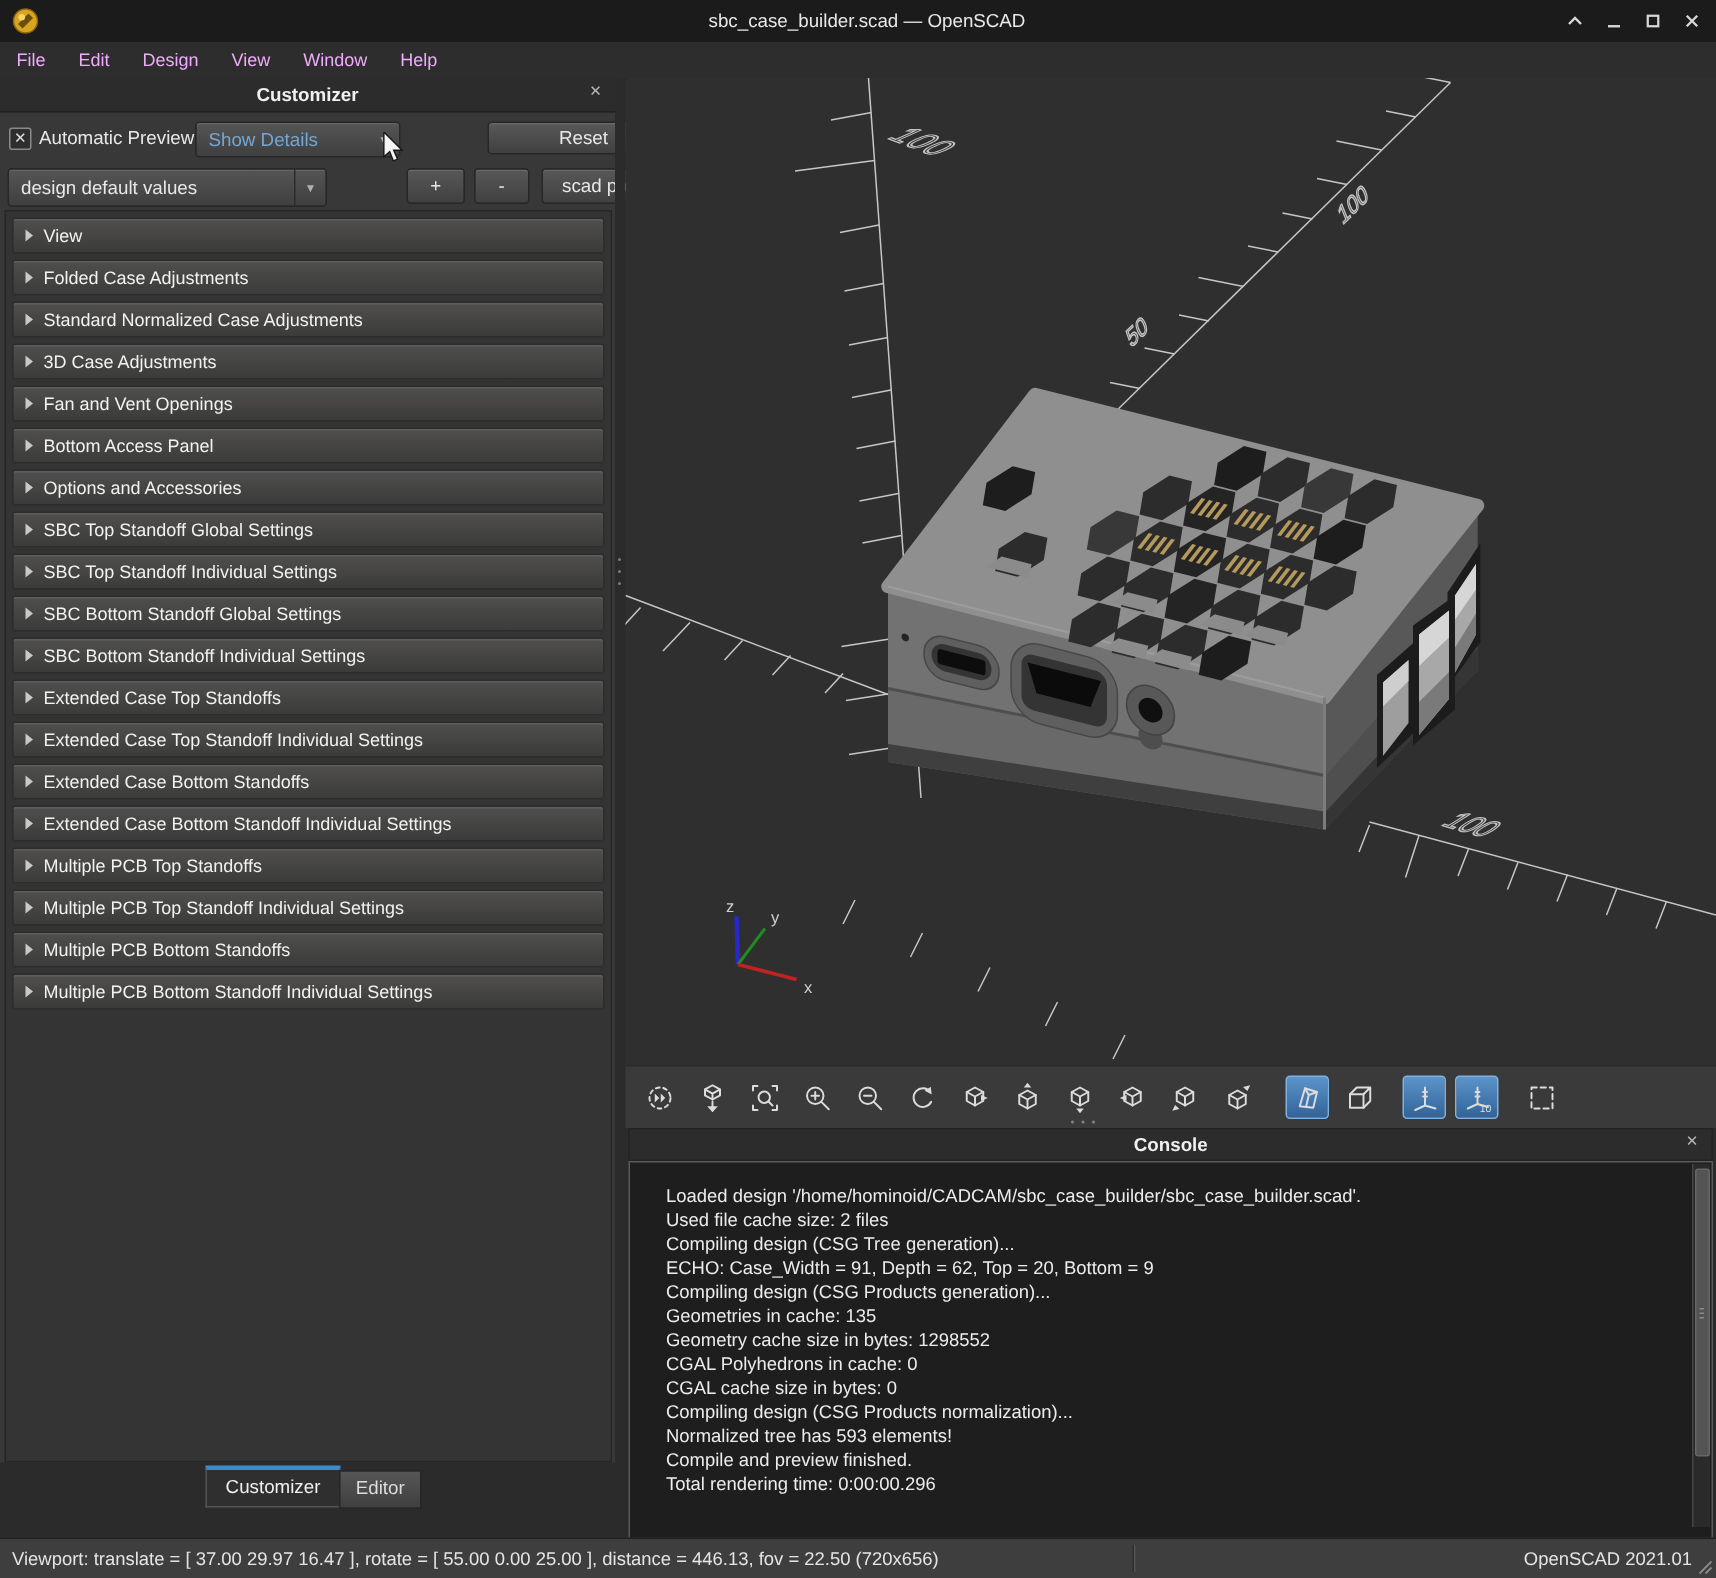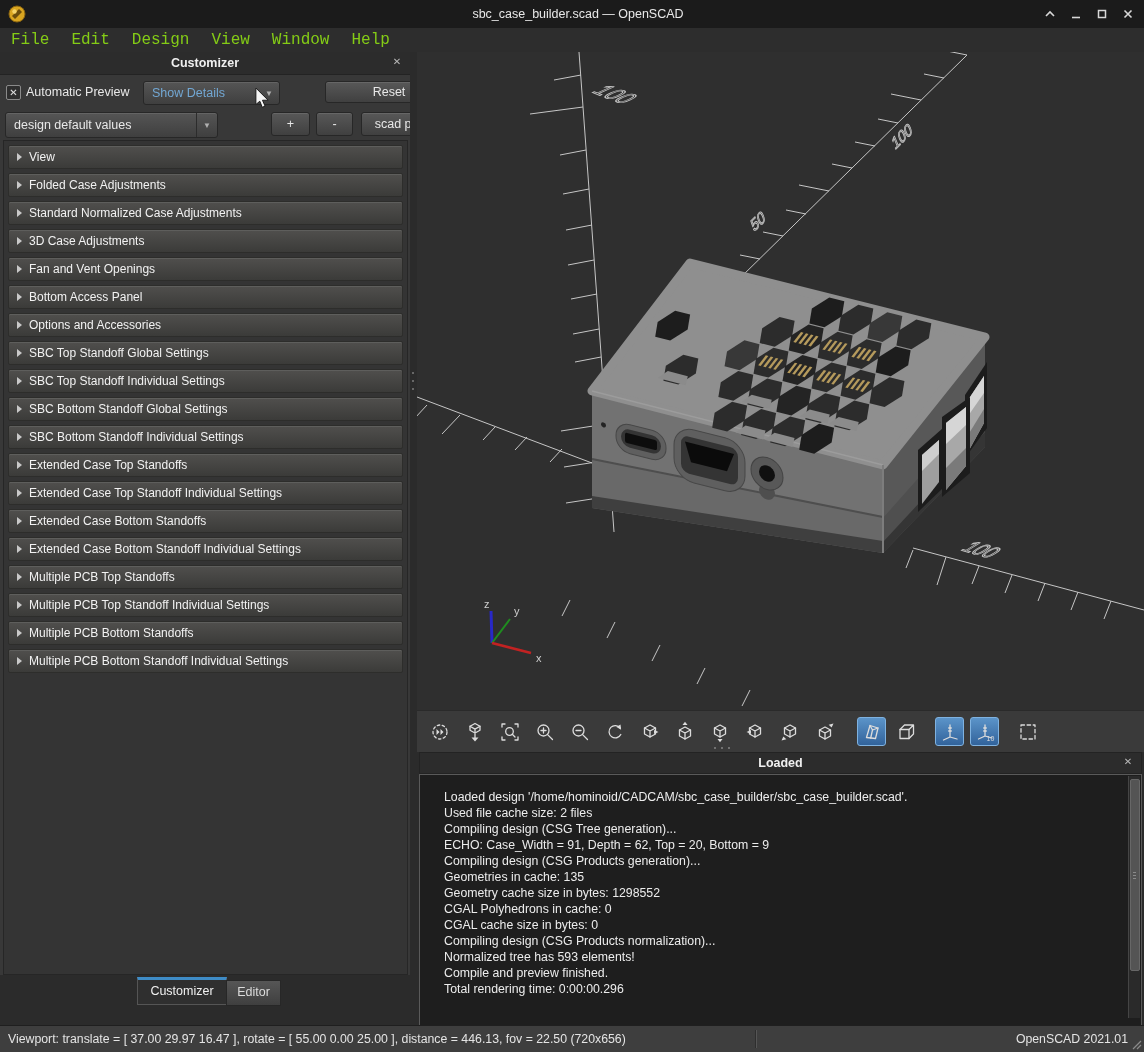--- a/index.html
+++ b/index.html
@@ -10,21 +10,21 @@
   
   .titlebar{left:0;top:0;width:1144px;height:28px;background:#1b1b1b;border-bottom:1px solid #101010;}
   .title-text{position:absolute;left:12px;right:0;top:0;height:28px;line-height:28px;text-align:center;
               font-size:12.5px;color:#e8e8e8;}
   .win-logo{position:absolute;left:8px;top:5px;width:18px;height:18px;}
   .win-controls{position:absolute;right:10px;top:0;height:28px;display:flex;align-items:center;gap:14px;}
   .win-controls svg{display:block;}
   
   .menubar{left:0;top:28px;width:1144px;height:24px;background:#2d2d2d;display:flex;align-items:center;
            border-bottom:1px solid #242424;}
-  .menu-item{padding:0 11px;height:24px;line-height:24px;font-size:16px;color:#84cc16;cursor:default;font-family:Liberation Mono, monospace;}
+  .menu-item{padding:0 11px;height:24px;line-height:24px;font-size:12px;color:#f0abfc;cursor:default;}
   
   .cust-panel{left:0;top:52px;width:410px;height:923px;background:#383838;}
   .cust-header{position:absolute;left:0;top:0;width:410px;height:22px;background:#2c2c2c;border-bottom:1px solid #232323;}
   .cust-title{position:absolute;left:0;right:0;top:0;height:22px;line-height:22px;text-align:center;
               font-weight:bold;font-size:12.5px;color:#f0f0f0;}
   .panel-close{position:absolute;right:6px;top:3px;width:14px;height:14px;line-height:14px;text-align:center;
                font-size:10px;color:#b8b8b8;cursor:default;}
   .btn{background:linear-gradient(#585858,#404040);border:1px solid #272727;border-radius:3px;
        color:#e8e8e8;font-size:12.5px;box-shadow:inset 0 1px 0 rgba(255,255,255,.09);
        display:flex;align-items:center;justify-content:center;font-family:"Liberation Sans",sans-serif;margin-left:47px;}
@@ -123,21 +123,21 @@
   </div>
 
   <div class="abs cust-panel">
     <div class="cust-header">
       <div class="cust-title">Customizer</div>
       <div class="panel-close">✕</div>
     </div>
 
     <div class="checkbox" style="top:33px;">✕</div>
     <div class="abs" style="left:26px;top:30px;height:20px;line-height:20px;font-size:12.5px;color:#e8e8e8;">Automatic Preview</div>
-    <div class="abs combo" style="left:143px;top:29px;width:127px;height:22px;padding-left:8px;justify-content:space-between;">
+    <div class="abs combo" style="left:130px;top:29px;width:127px;height:22px;padding-left:8px;justify-content:space-between;">
       <span style="color:#72a7d3;">Show Details</span>
       <span class="arrow">▼</span>
     </div>
     <button class="abs btn" style="left:278px;top:29px;width:128px;height:22px;">Reset</button>
 
     <div class="abs combo" style="left:5px;top:60px;width:203px;height:24px;padding-left:8px;">
       <span>design default values</span>
       <span class="sep"></span>
       <span class="arrow" style="margin-left:0;">▼</span>
     </div>
@@ -481,21 +481,21 @@
         </svg>
       </button>
     <div class="hgrip">
         <i></i>
         <i></i>
         <i></i>
       </div>
   </div>
 
   <div class="abs console-header">
-    <div class="console-title">Loaded</div>
+    <div class="console-title">Console</div>
     <div class="panel-close" style="top:2px;">✕</div>
   </div>
   <div class="abs console-body">
     <div class="console-line">Loaded design '/home/hominoid/CADCAM/sbc_case_builder/sbc_case_builder.scad'.</div>
     <div class="console-line">Used file cache size: 2 files</div>
     <div class="console-line">Compiling design (CSG Tree generation)...</div>
     <div class="console-line">ECHO: Case_Width = 91, Depth = 62, Top = 20, Bottom = 9</div>
     <div class="console-line">Compiling design (CSG Products generation)...</div>
     <div class="console-line">Geometries in cache: 135</div>
     <div class="console-line">Geometry cache size in bytes: 1298552</div>

